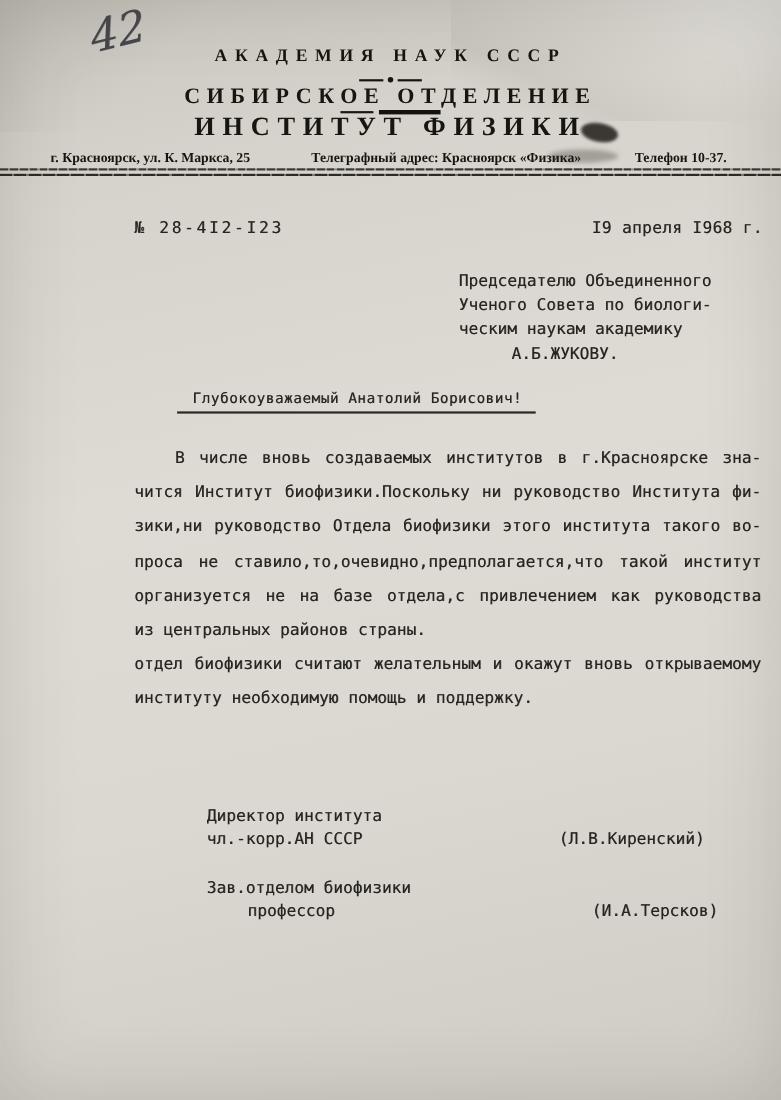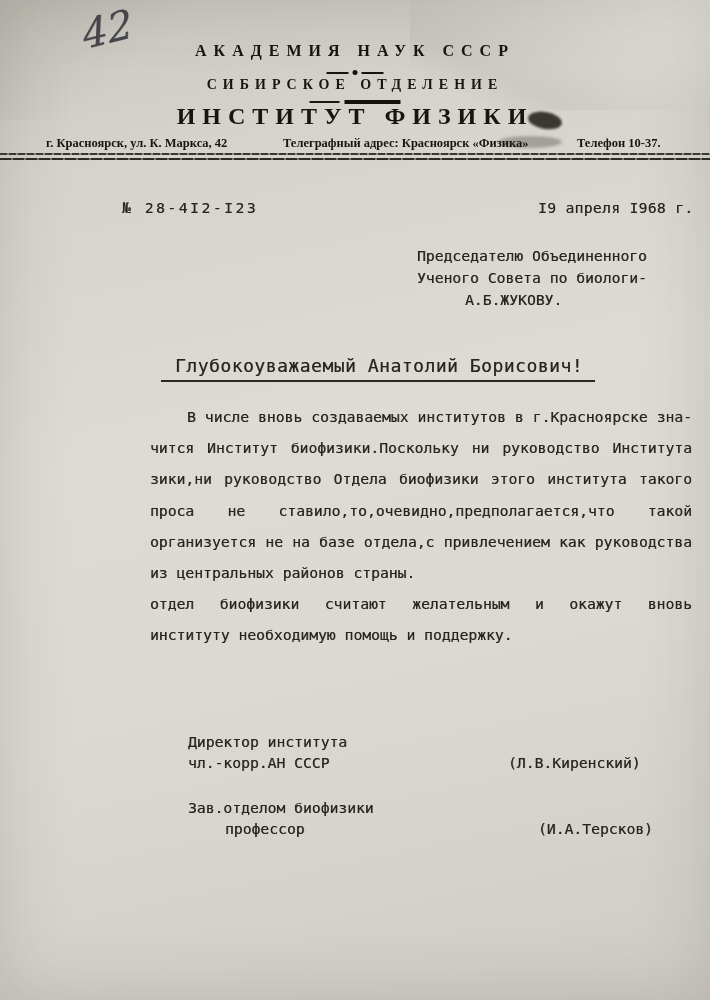--- a/index.html
+++ b/index.html
@@ -12,21 +12,21 @@
   
   .crease-tl{position:absolute;left:0;top:0;width:240px;height:120px;
     background:linear-gradient(135deg,rgba(90,84,72,.10),rgba(0,0,0,0) 55%);}
   .crease-tr{position:absolute;right:0;top:0;width:300px;height:110px;
     background:linear-gradient(205deg,rgba(255,255,255,.35),rgba(0,0,0,0) 45%,rgba(96,90,78,.08) 70%,rgba(0,0,0,0) 85%);}
   .vignette{position:absolute;inset:0;box-shadow:inset 0 0 70px rgba(74,68,56,.18);}
 
   .serifhead{font-family:"Liberation Serif",serif;font-weight:bold;color:#17150f;}
   .center{position:absolute;left:0;right:0;text-align:center;}
   .org{top:42px;font-size:16px;letter-spacing:7px;}
-  .branch{top:77px;font-size:14px;letter-spacing:6px;}
+  .branch{top:77px;font-size:20px;letter-spacing:6px;}
   .institute{top:103px;font-size:24px;letter-spacing:7px;}
 
   .orn{position:absolute;left:50%;transform:translateX(-50%);display:flex;align-items:center;}
   .orn1{top:70px;gap:4px;}
   .orn1 .seg{width:22px;height:2px;background:#16140f;}
   .orn1 .dot{width:5px;height:5px;border-radius:50%;background:#16140f;}
   .orn2{top:100px;gap:5px;}
   .orn2 .thin{width:30px;height:2px;background:#1a1813;}
   .orn2 .thick{width:56px;height:4px;background:#14120d;}
 
@@ -37,25 +37,25 @@
 
   .tw{font-family:"DejaVu Sans Mono",monospace;color:#262420;
       text-shadow:0.4px 0 0 rgba(38,36,32,.55);}
   .abs{position:absolute;}
   .docnum{top:199px;left:122px;font-size:14.7px;letter-spacing:2.5px;}
   .date{top:199px;left:538px;font-size:14.7px;letter-spacing:.3px;}
 
   .recipient{top:245px;left:417px;font-size:14.7px;line-height:22px;}
   .recipient .r-last{padding-left:48px;}
 
-  .salutation{top:355px;left:161px;font-size:18px;letter-spacing:.5px;
+  .salutation{top:355px;left:161px;font-size:13px;letter-spacing:.5px;
     padding:0 12px 4px 14px;border-bottom:2px solid #2a2822;}
 
   .bodycol{top:401px;left:122px;width:570px;font-size:14.7px;}
-  .bl{height:31.2px;line-height:31.2px;text-align:justify;text-align-last:justify;overflow:hidden;margin-left:28px;}
+  .bl{height:31.2px;line-height:31.2px;text-align:justify;text-align-last:justify;overflow:hidden;}
   .ind{padding-left:37px;}
   .noj{text-align-last:left;}
 
   .sig{font-size:14.7px;line-height:21px;}
   .sig1t{top:731px;left:188px;}
   .sig1n{top:752px;left:508px;text-align:center;}
   .sig2t{top:797px;left:188px;}
   .sig2n{top:818px;left:538px;}
   .sig .sub-ind{padding-left:37px;}
 
@@ -84,34 +84,35 @@
     <div class="seg"></div>
   </div>
   <div class="center serifhead branch">СИБИРСКОЕ ОТДЕЛЕНИЕ</div>
   <div class="orn orn2">
     <div class="thin"></div>
     <div class="thick"></div>
   </div>
   <div class="center serifhead institute">ИНСТИТУТ ФИЗИКИ</div>
   <div class="smudge1"></div>
 
-  <div class="abs serifhead addr" style="left:46px">г. Красноярск, ул. К. Маркса, 42</div>
+  <div class="abs serifhead addr" style="left:46px">г. Красноярск, ул. К. Маркса, 25</div>
   <div class="abs serifhead addr" style="left:283px">Телеграфный адрес: Красноярск «Физика»</div>
   <div class="smudge2"></div>
   <div class="abs serifhead addr" style="left:577px">Телефон 10-37.</div>
 
   <div class="rule rule1"></div>
   <div class="rule rule2"></div>
 
   <div class="abs tw docnum">№ 28-4I2-I23</div>
   <div class="abs tw date">I9 апреля I968 г.</div>
 
   <div class="abs tw recipient">
     <div>Председателю Объединенного</div>
     <div>Ученого Совета по биологи-</div>
+    <div>ческим наукам академику</div>
     <div class="r-last">А.Б.ЖУКОВУ.</div>
   </div>
 
   <div class="abs tw salutation">Глубокоуважаемый Анатолий Борисович!</div>
 
   <div class="abs tw bodycol">
     <div class="bl ind">В числе вновь создаваемых институтов в г.Красноярске зна-</div>
     <div class="bl">чится Институт биофизики.Поскольку ни руководство Института фи-</div>
     <div class="bl">зики,ни руководство Отдела биофизики этого института такого во-</div>
     <div class="bl">проса не ставило,то,очевидно,предполагается,что такой институт</div>

